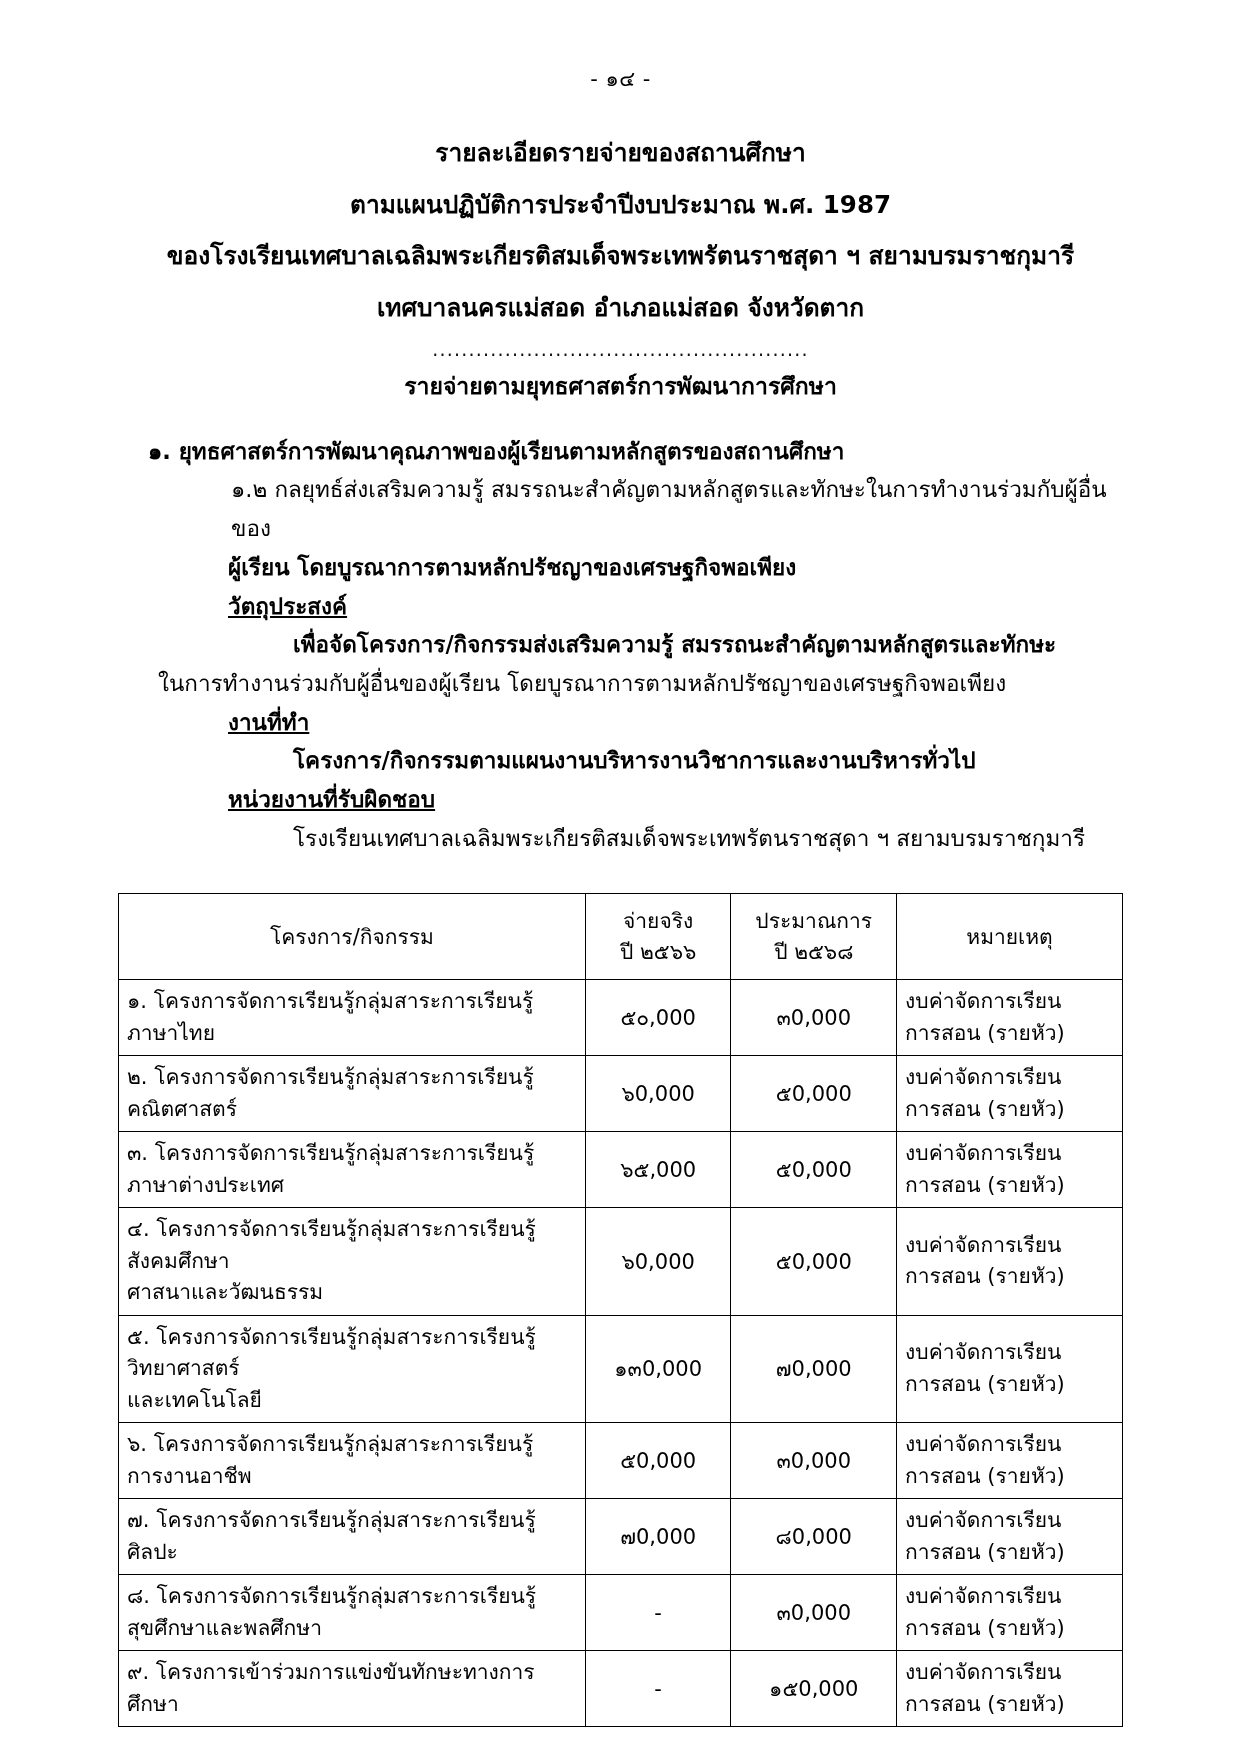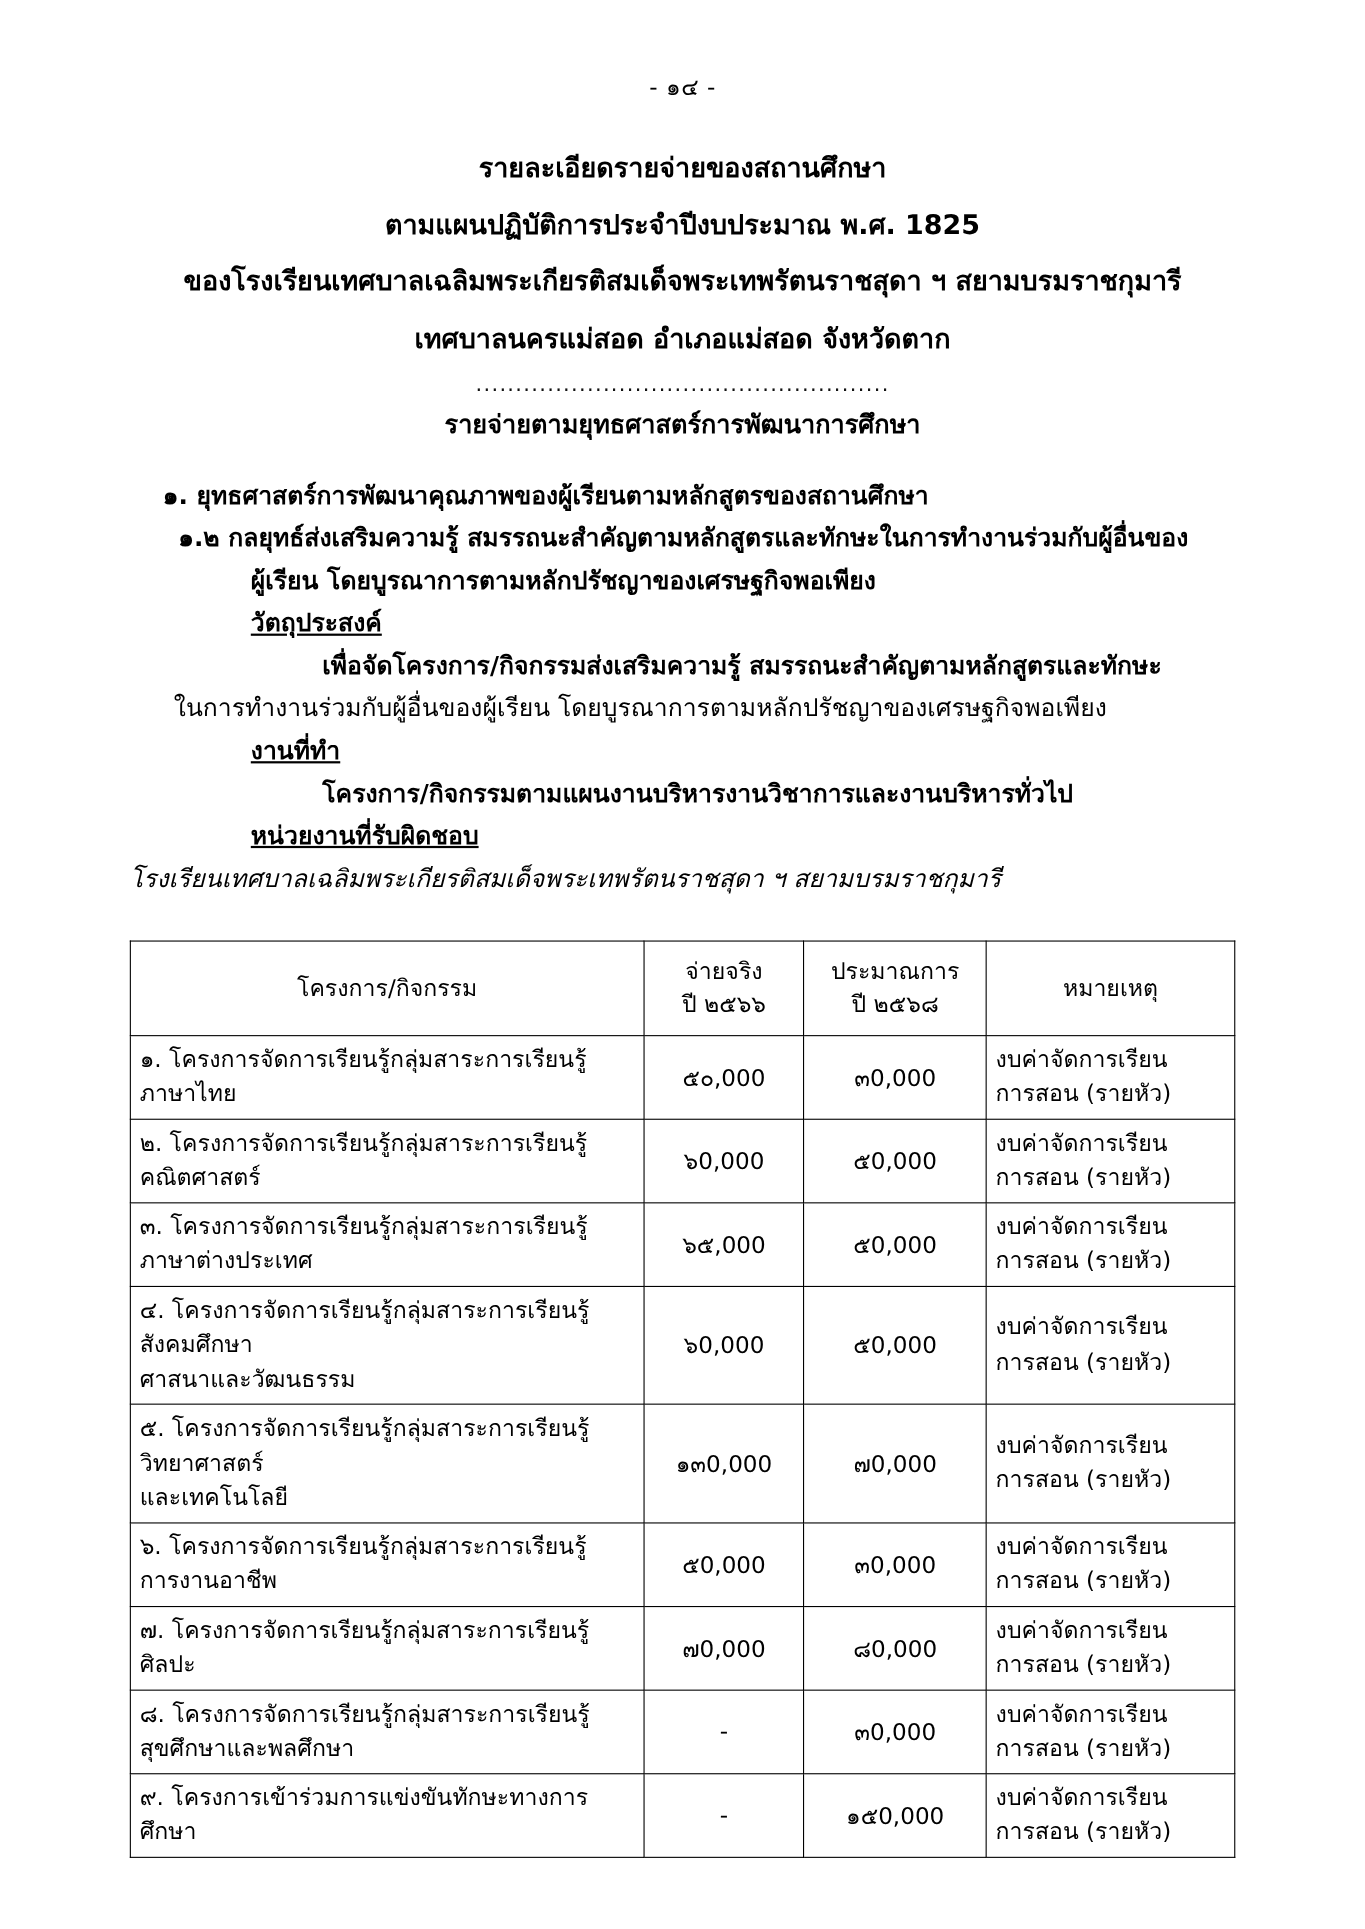--- a/index.html
+++ b/index.html
@@ -49,42 +49,42 @@
   }
   .body-text {
     font-size: 22.5px;
     line-height: 1.72;
   }
   .lvl1 {
     font-weight: bold;
     margin-left: 30px;
   }
   .lvl2 {
-    font-weight: bold;
-    margin-left: 44px;
+    font-weight: normal;
+    margin-left: 113px;
     text-indent: 0;
   }
   .lvl2-cont {
     font-weight: bold;
     margin-left: 110px;
   }
   .heading-ul {
     font-weight: bold;
     margin-left: 110px;
     text-decoration: underline;
   }
   .para-indent {
     margin-left: 175px;
     font-weight: bold;
   }
   .para-flush {
     margin-left: 40px;
   }
   .para-sub {
-    font-style: italic;
+    margin-left: 175px;
   }
   table.budget {
     border-collapse: collapse;
     width: 100%;
     margin-top: 36px;
     table-layout: fixed;
   }
   table.budget th, table.budget td {
     border: 1.4px solid #000;
     font-size: 21px;
@@ -118,21 +118,21 @@
 </style>
 </head>
 <body>
 
 <div class="page">
 
   <div class="page-number">- ๑๔ -</div>
 
   <div class="title-block">
     <span class="title-line">รายละเอียดรายจ่ายของสถานศึกษา</span>
-    <span class="title-line">ตามแผนปฏิบัติการประจำปีงบประมาณ พ.ศ. 1825</span>
+    <span class="title-line">ตามแผนปฏิบัติการประจำปีงบประมาณ พ.ศ. 1987</span>
     <span class="title-line">ของโรงเรียนเทศบาลเฉลิมพระเกียรติสมเด็จพระเทพรัตนราชสุดา ฯ สยามบรมราชกุมารี</span>
     <span class="title-line">เทศบาลนครแม่สอด อำเภอแม่สอด จังหวัดตาก</span>
   </div>
 
   <div class="dotted-line">....................................................</div>
 
   <div class="subtitle">รายจ่ายตามยุทธศาสตร์การพัฒนาการศึกษา</div>
 
   <div class="body-text">
     <div class="lvl1">๑. ยุทธศาสตร์การพัฒนาคุณภาพของผู้เรียนตามหลักสูตรของสถานศึกษา</div>

